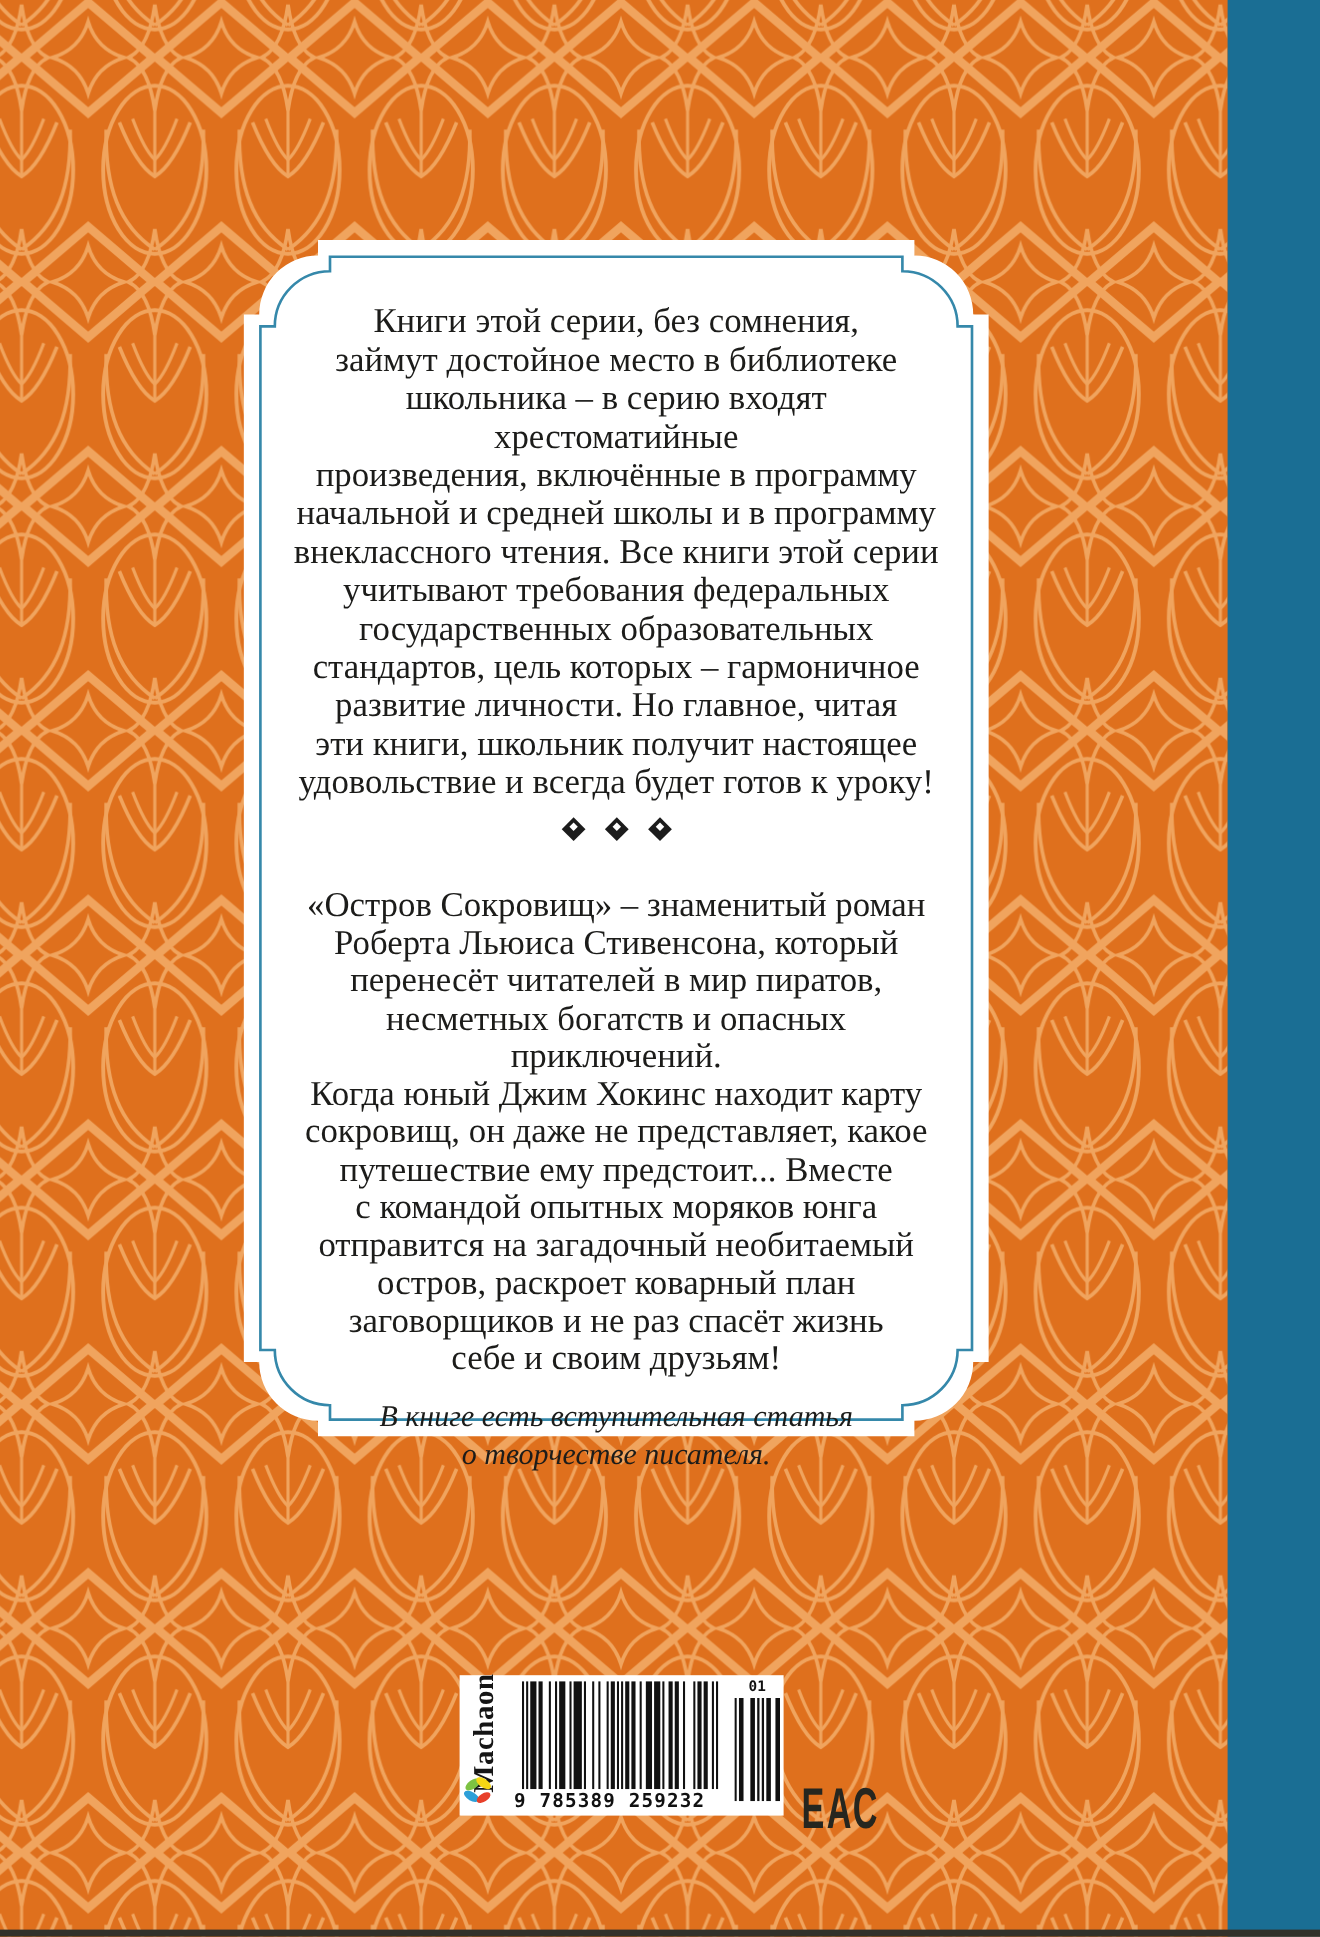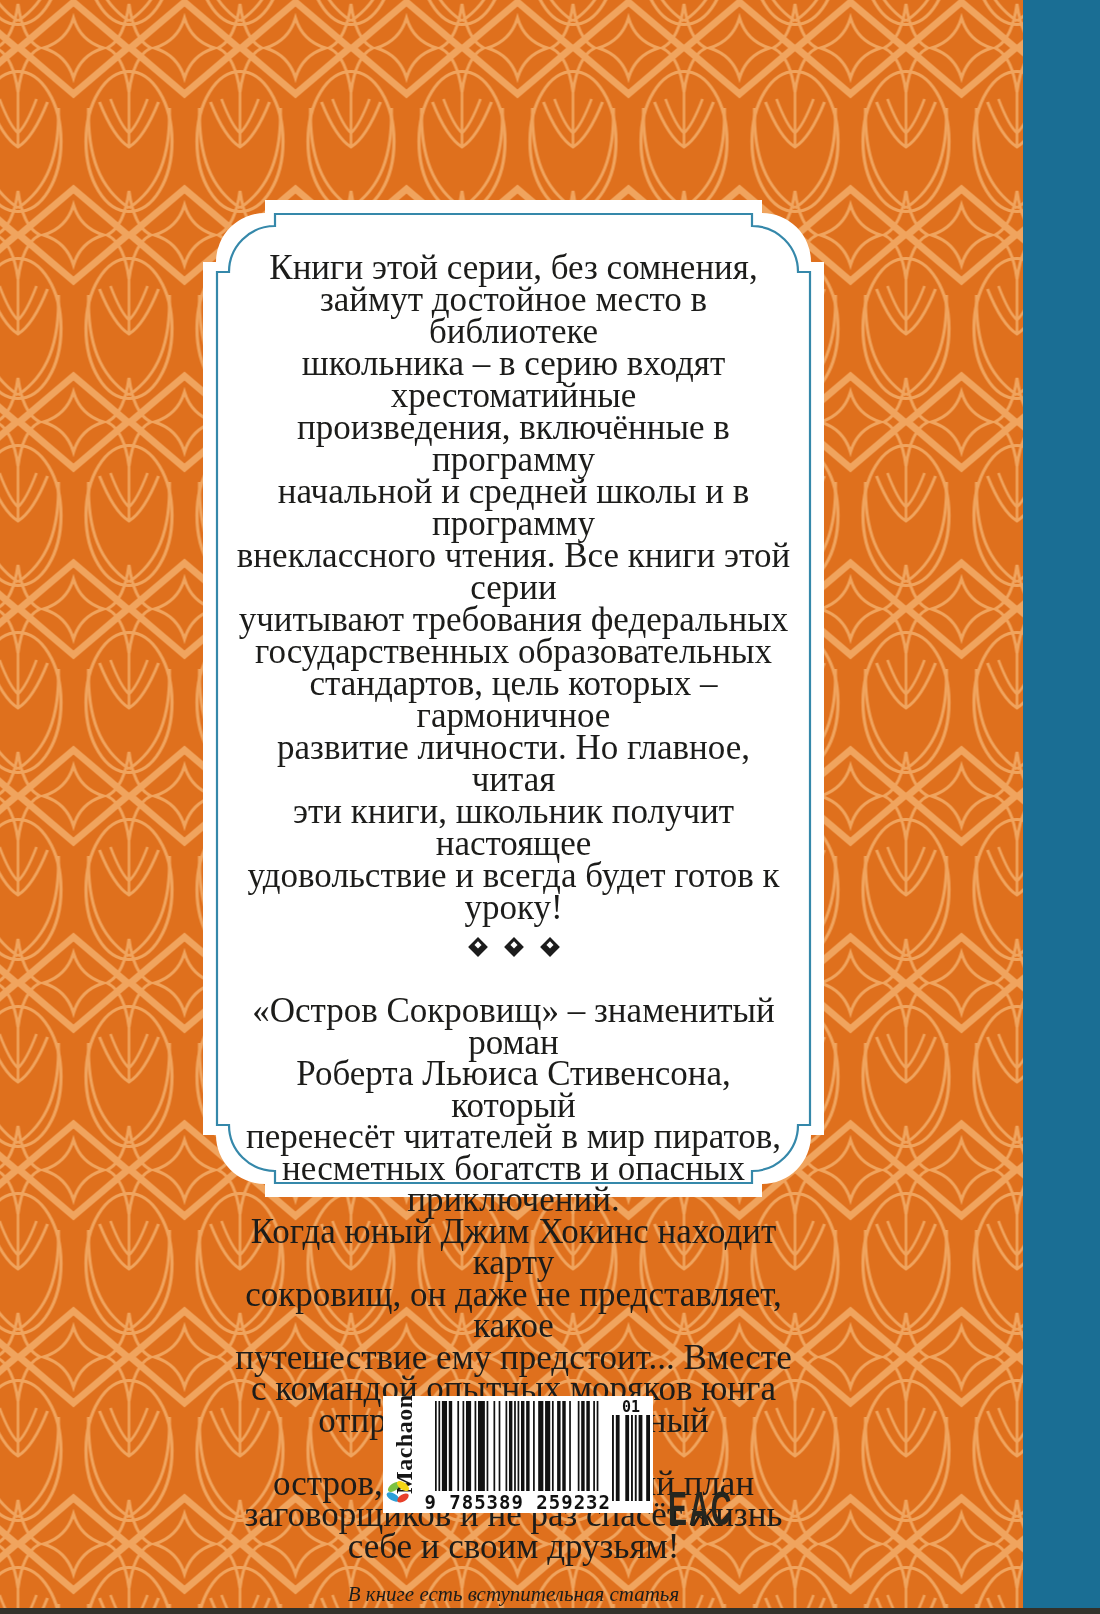--- a/index.html
+++ b/index.html
@@ -13,54 +13,54 @@
   .bottom-edge{position:absolute;left:0;bottom:0;width:1100px;height:6px;background:#32312A;}
 
   .frame-svg{position:absolute;left:203px;top:200px;}
 
   .panel-content{
     position:absolute;left:203px;top:200px;width:621px;height:997px;
     box-sizing:border-box;padding:52px 30px 0 30px;
     text-align:center;color:#1C1C1A;
   }
   .para{
-    font-size:35px;line-height:32px;white-space:pre-line;margin:0;
+    font-size:29px;line-height:32px;white-space:pre-line;margin:0;
   }
   .para2{line-height:31.5px;margin-top:35px;}
   .separator{height:26px;margin:10px 0 12px 0;display:flex;align-items:center;justify-content:center;gap:22px;}
   .diamond{
     width:14px;height:14px;background:#1c1c1c;transform:rotate(45deg);
     position:relative;display:inline-block;
   }
   .diamond::after{
     content:'';position:absolute;left:2.5px;top:2.5px;width:5px;height:5px;background:#fff;
   }
   .note{
-    font-size:21px;line-height:32px;font-style:italic;white-space:pre-line;margin:16px 0 0 0;
+    font-size:25px;line-height:32px;font-style:italic;white-space:pre-line;margin:16px 0 0 0;
   }
 
   .barcode-box{
     position:absolute;left:383px;top:1396px;width:270px;height:117px;background:#ffffff;
   }
   .machaon{
     position:absolute;left:8px;top:2px;height:96px;
     writing-mode:vertical-rl;transform:rotate(180deg);
     font-family:"Liberation Serif", serif;font-weight:bold;font-size:24px;color:#151515;
     letter-spacing:0.5px;
   }
   .butterfly{position:absolute;left:3px;top:82px;}
   .ean-main{position:absolute;left:52px;top:5px;}
   .ean-digits{
-    position:absolute;left:22px;top:95px;width:206px;text-align:right;
-    font-family:"DejaVu Sans Mono", monospace;font-size:19px;font-weight:bold;
+    position:absolute;left:22px;top:95px;width:206px;text-align:center;
+    font-family:"DejaVu Sans Mono", monospace;font-size:16px;font-weight:bold;
     letter-spacing:1px;color:#111;white-space:nowrap;
   }
   .addon-label{
     position:absolute;left:228px;top:2px;width:40px;text-align:center;
-    font-family:"DejaVu Sans Mono", monospace;font-size:15px;font-weight:bold;color:#111;
+    font-family:"DejaVu Sans Mono", monospace;font-size:12px;font-weight:bold;color:#111;
   }
   .ean-addon{position:absolute;left:229px;top:19px;}
 
   .eac{
     position:absolute;left:668px;top:1482px;
     font-family:"Liberation Sans", sans-serif;font-weight:bold;font-size:30px;
     color:#26261F;letter-spacing:2px;
     transform:scale(0.95,1.6);transform-origin:top left;
   }
 </style>

